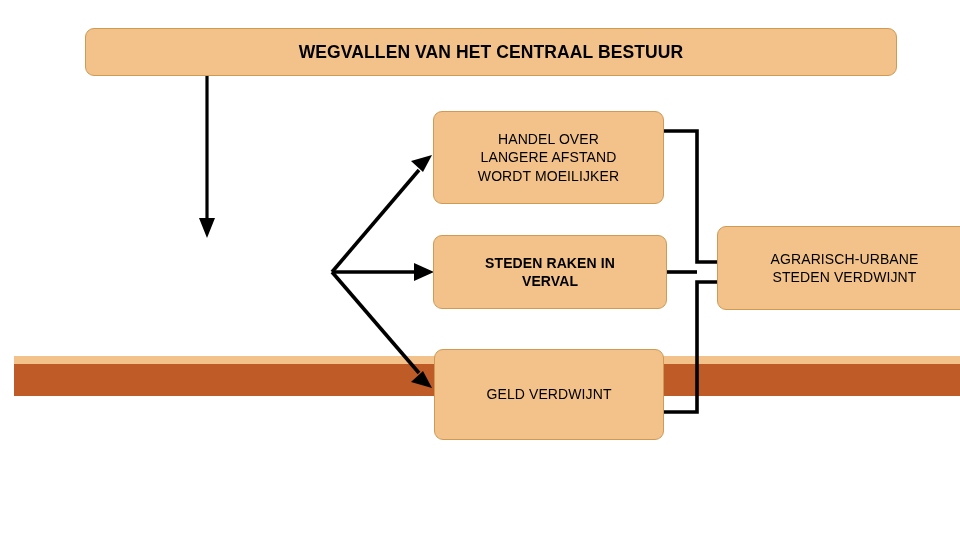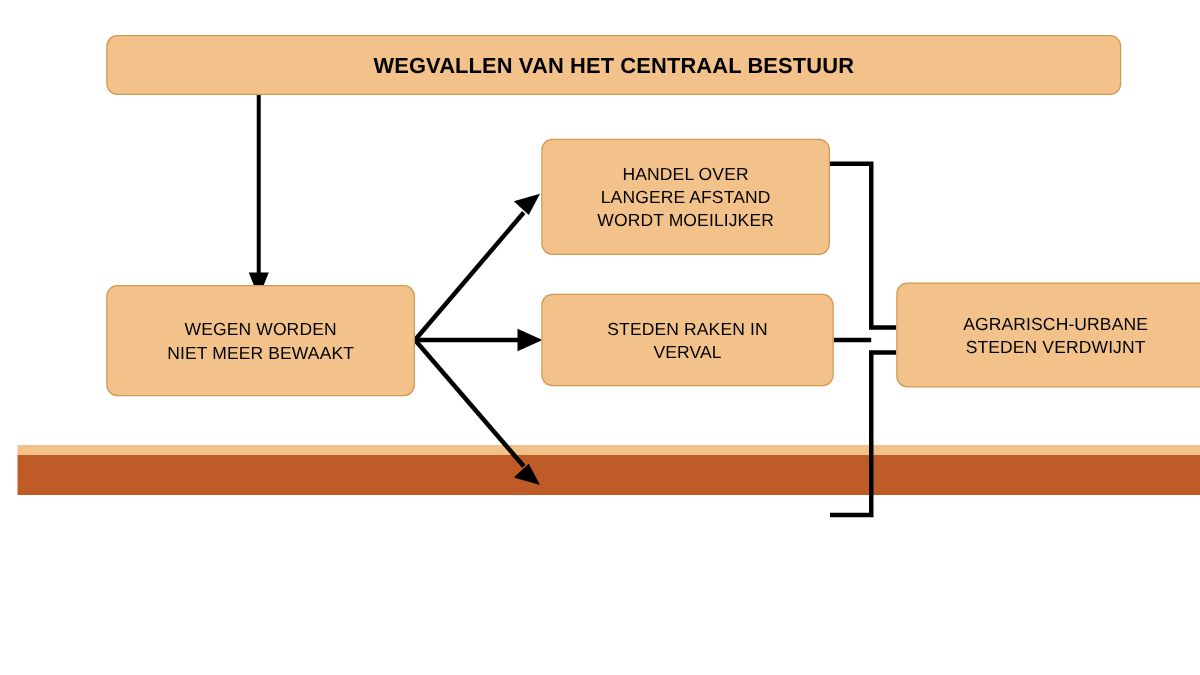--- a/index.html
+++ b/index.html
@@ -105,30 +105,29 @@
   <div class="node node-title" style="left:71px; top:28px; width:812px; height:48px;">
     <span>WEGVALLEN VAN HET CENTRAAL BESTUUR</span>
   </div>
 
   <div class="node node-body" style="left:419px; top:111px; width:231px; height:93px;">
     <span>HANDEL OVER
 LANGERE AFSTAND
 WORDT MOEILIJKER</span>
   </div>
 
-  <div class="node node-body" style="left:71px; top:228px; width:247px; height:89px;">
-    <span>WEGEN WORDEN
-NIET MEER BEWAAKT</span>
-  </div>
 
-  <div class="node node-body" style="left:419px; top:235px; width:234px; height:74px;">
+  <div class="node node-body" style="left:419px; top:235px; width:234px; height:74px;font-weight:bold;">
     <span>STEDEN RAKEN IN
 VERVAL</span>
   </div>
 
+  <div class="node node-body" style="left:420px; top:349px; width:230px; height:91px;">
+    <span>GELD VERDWIJNT</span>
+  </div>
 
   <div class="node node-body" style="left:703px; top:226px; width:255px; height:84px;">
     <span>AGRARISCH-URBANE
 STEDEN VERDWIJNT</span>
   </div>
 
   <div class="footer-bar">
     <div class="footer-top"></div>
     <div class="footer-main"></div>
   </div>

